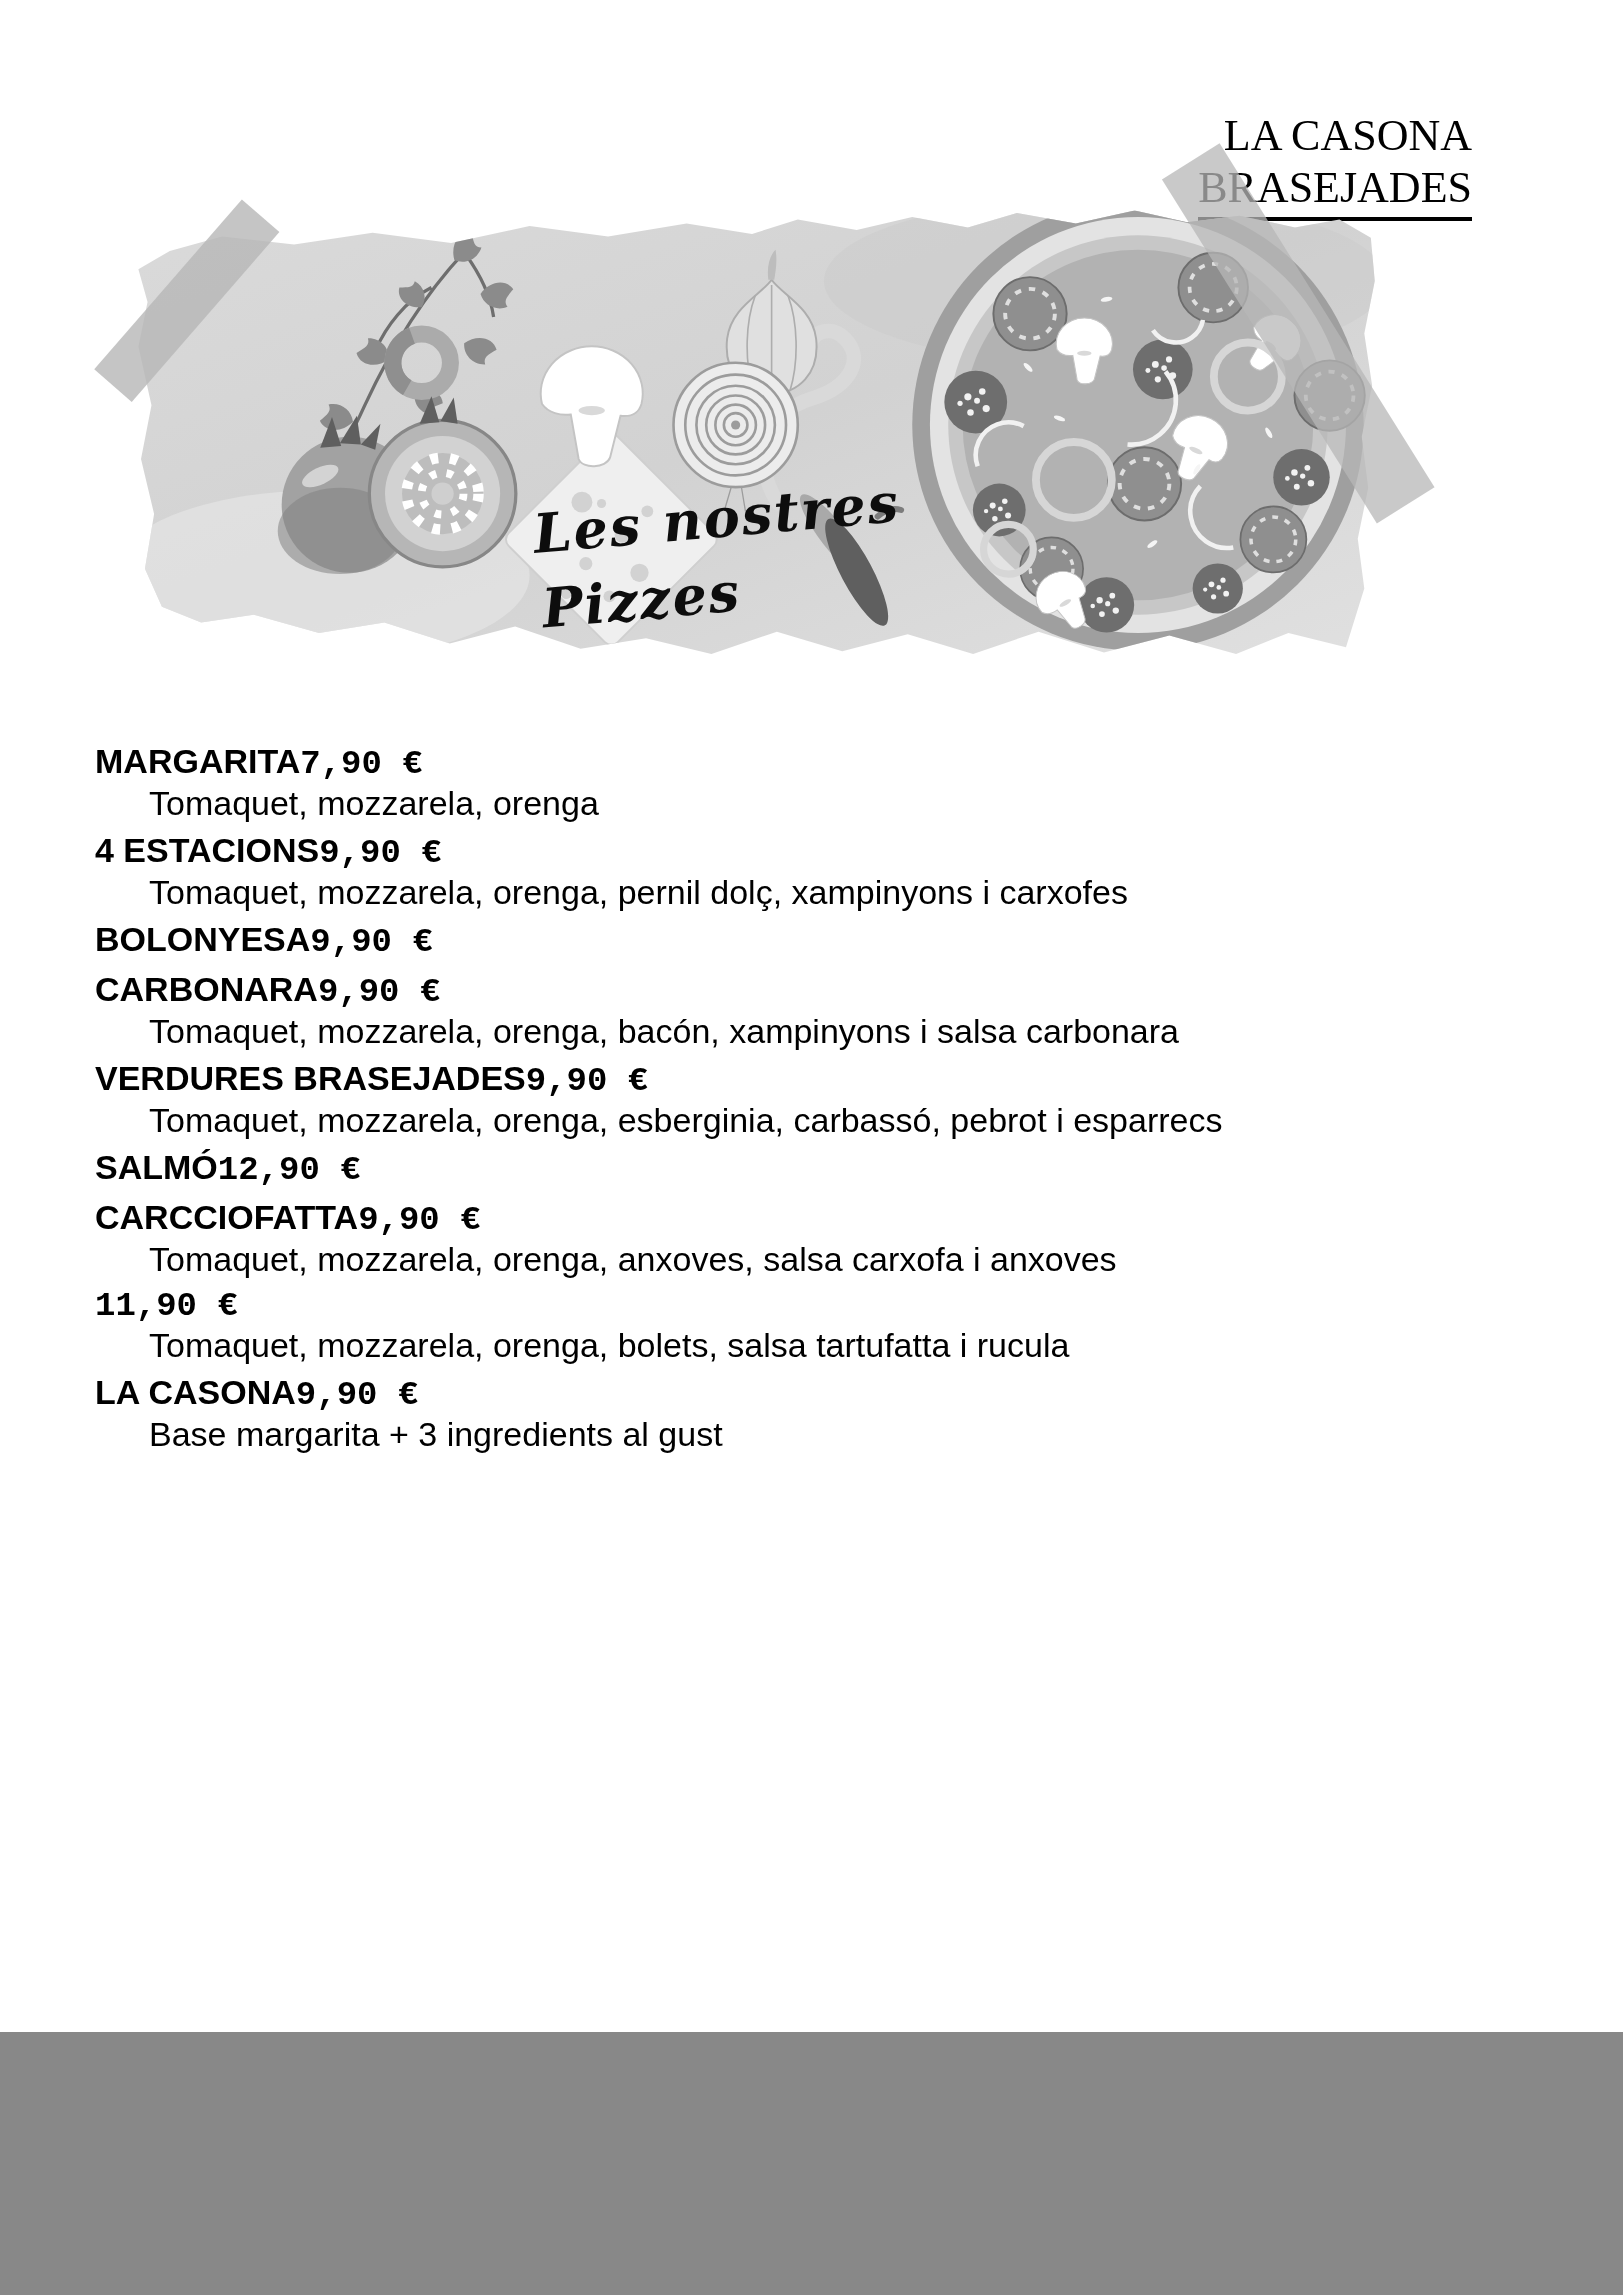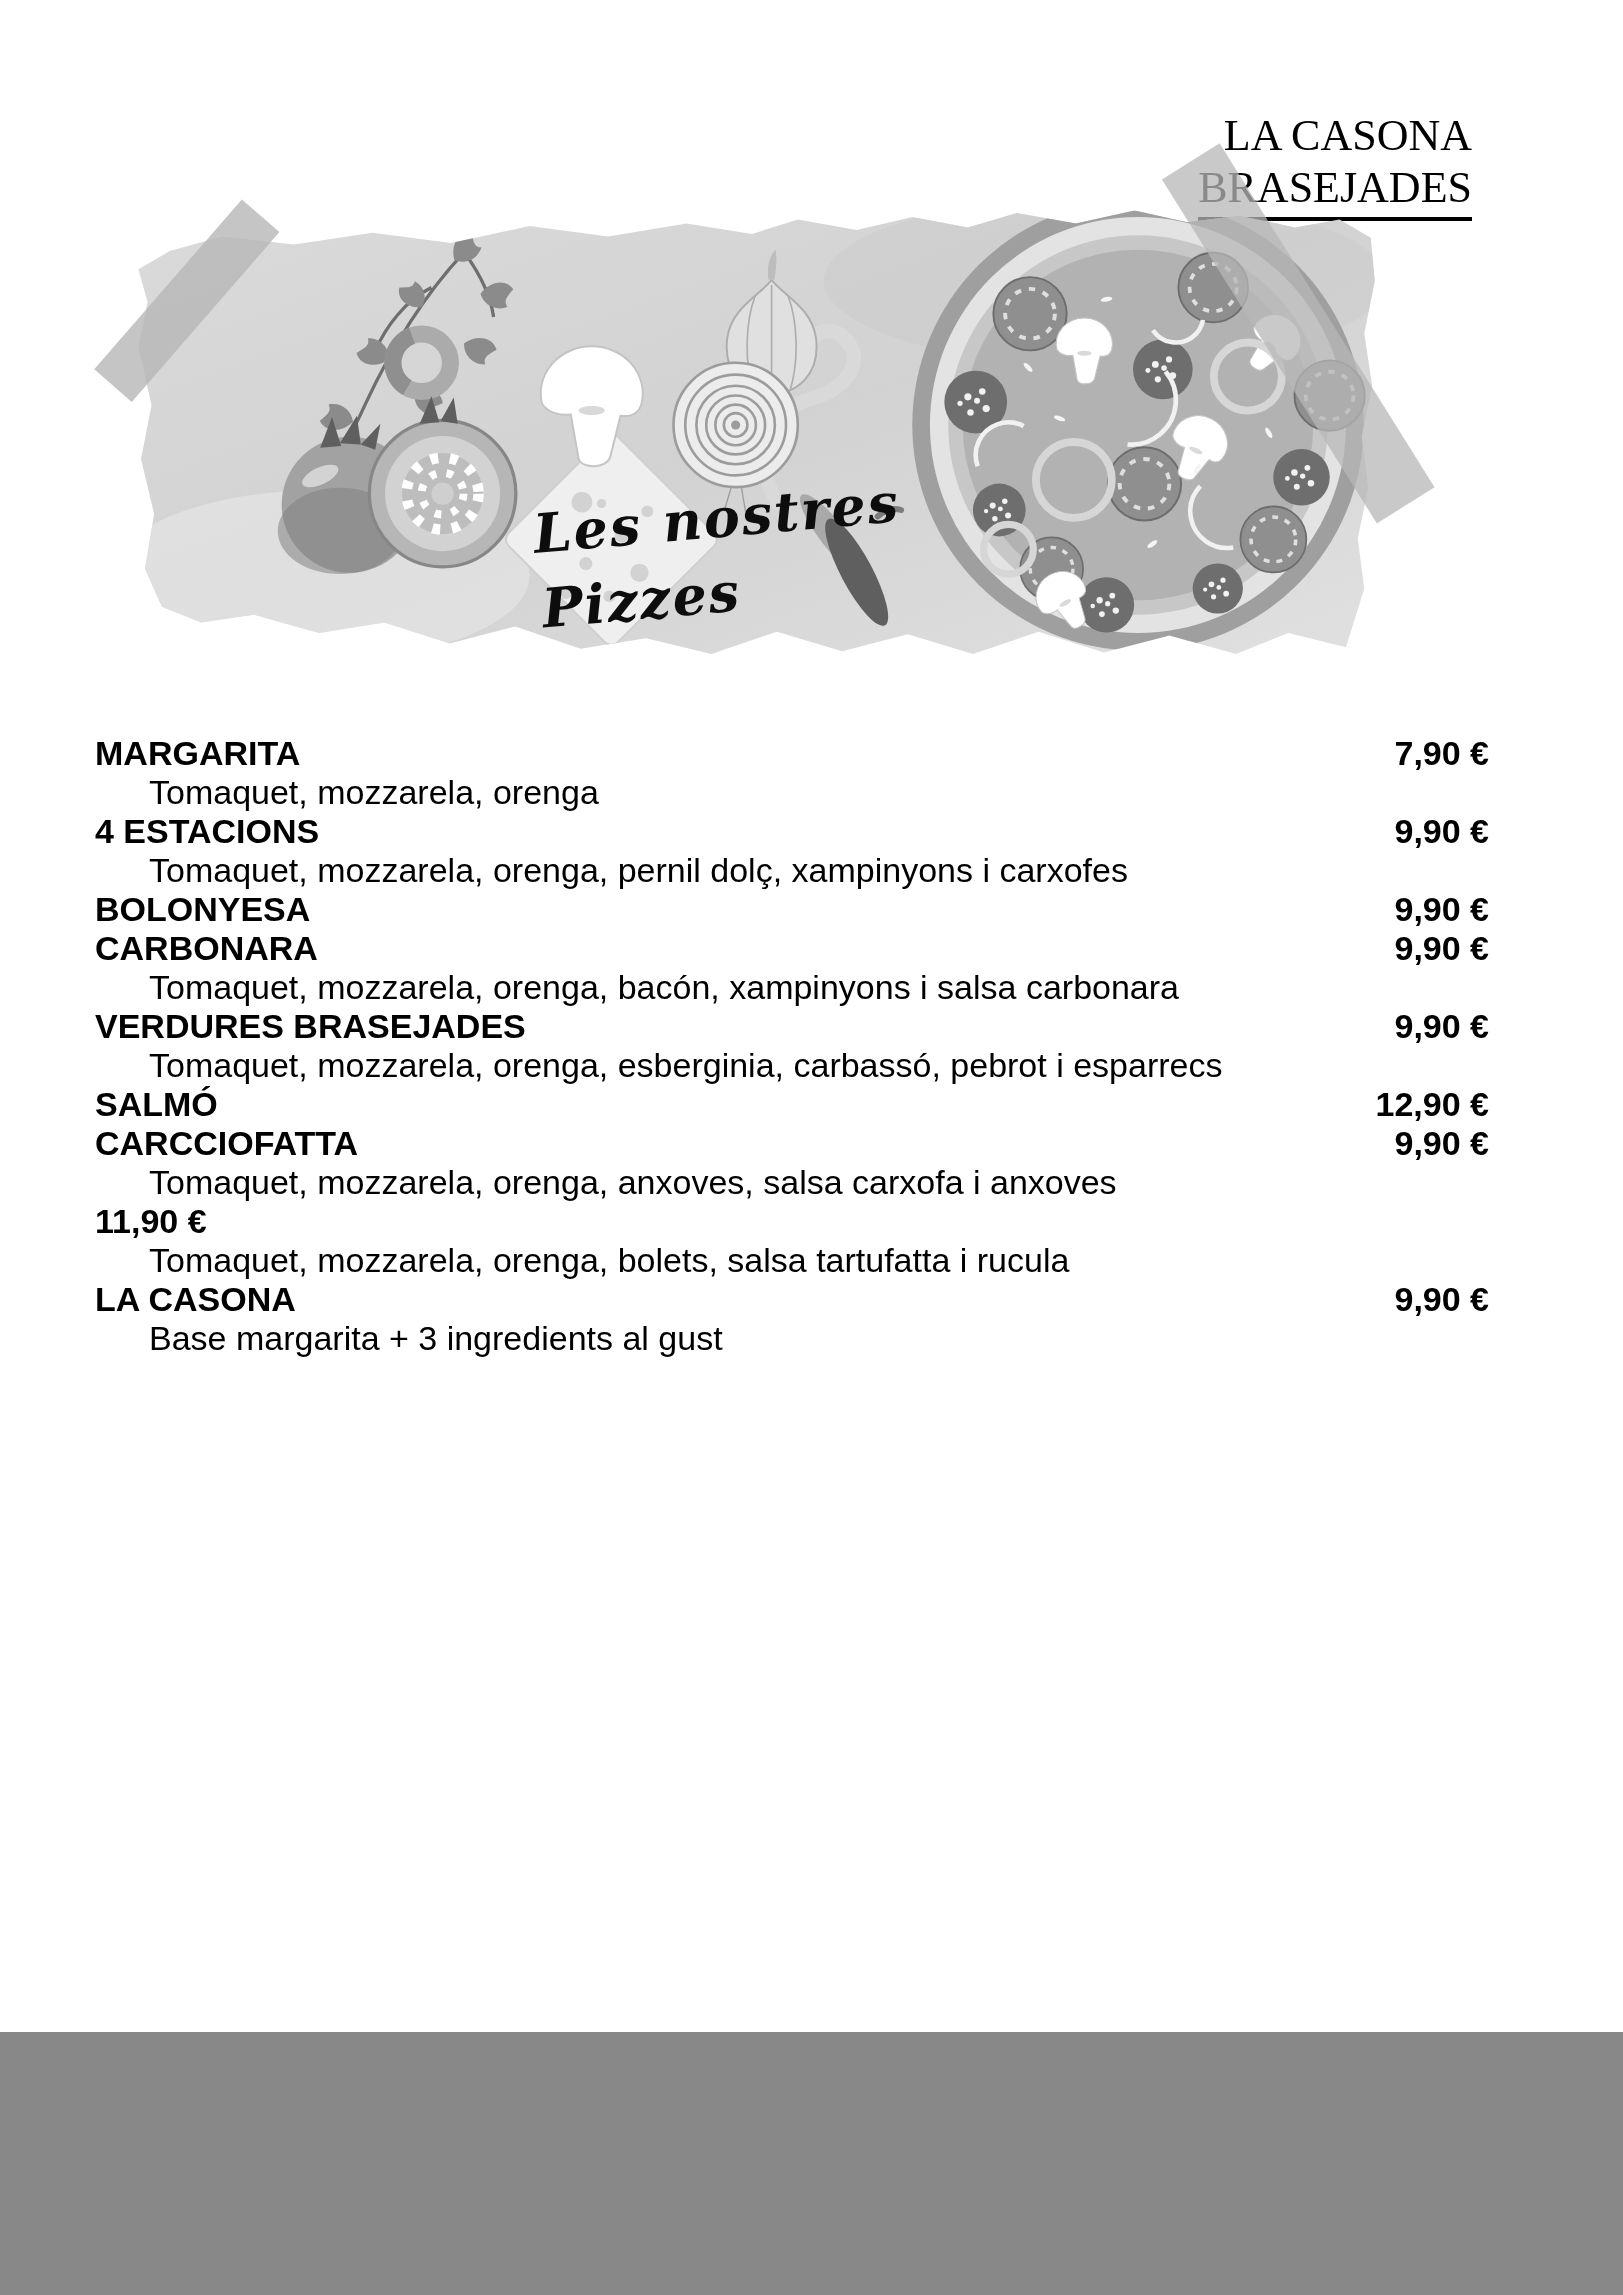--- a/index.html
+++ b/index.html
@@ -59,26 +59,26 @@
   .menu {
     position: absolute;
     left: 95px;
     top: 734px;
     width: 1394px;
     font-size: 34px;
     line-height: 39px;
   }
   .item-row {
     display: flex;
-    justify-content: space-between;
     align-items: baseline;
     font-weight: bold;
+    margin-top: 8px;
   }
   .item-name { white-space: nowrap; }
-  .item-price { white-space: nowrap; }
+  .item-price { white-space: nowrap; font-family: Liberation Mono, monospace; }
   .item-desc { padding-left: 54px; font-weight: normal; }
 
   
   .extras {
     position: absolute;
     left: 95px;
     top: 1493px;
     width: 1394px;
     font-size: 34px;
     line-height: 39px;

